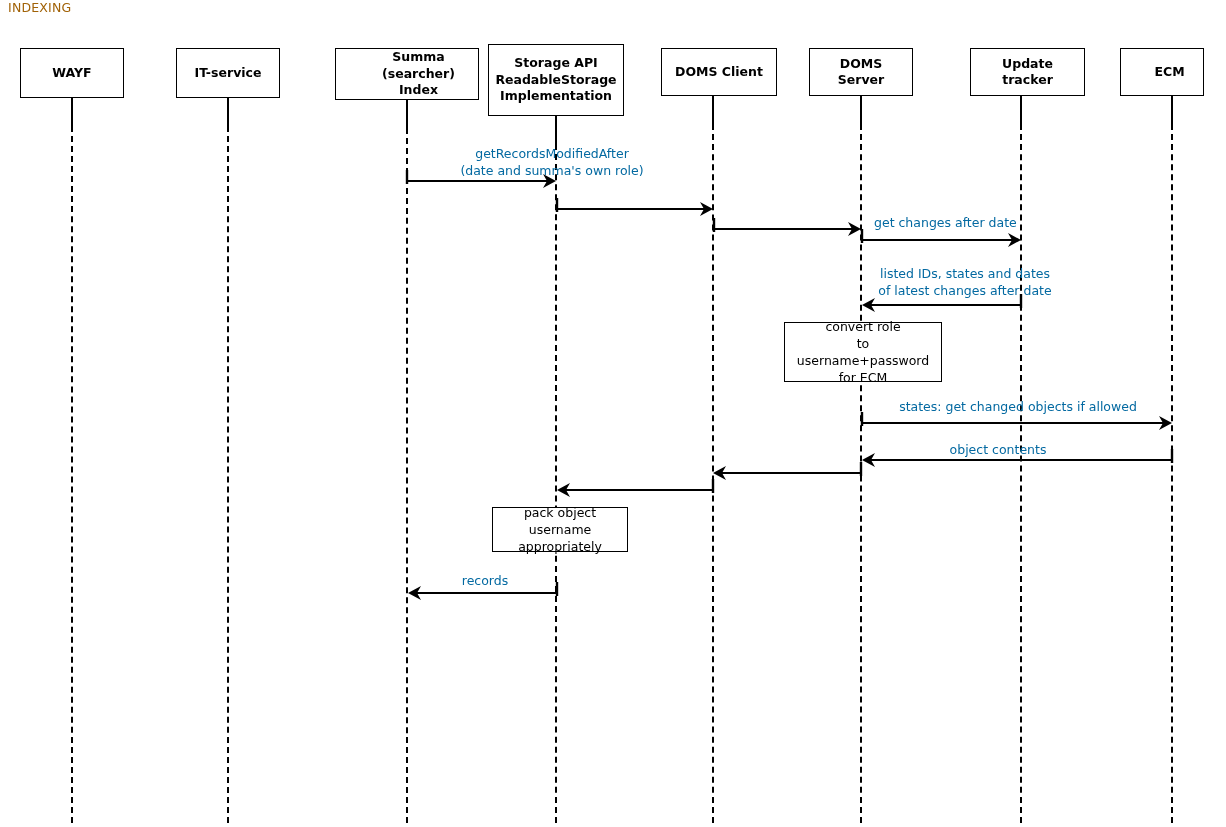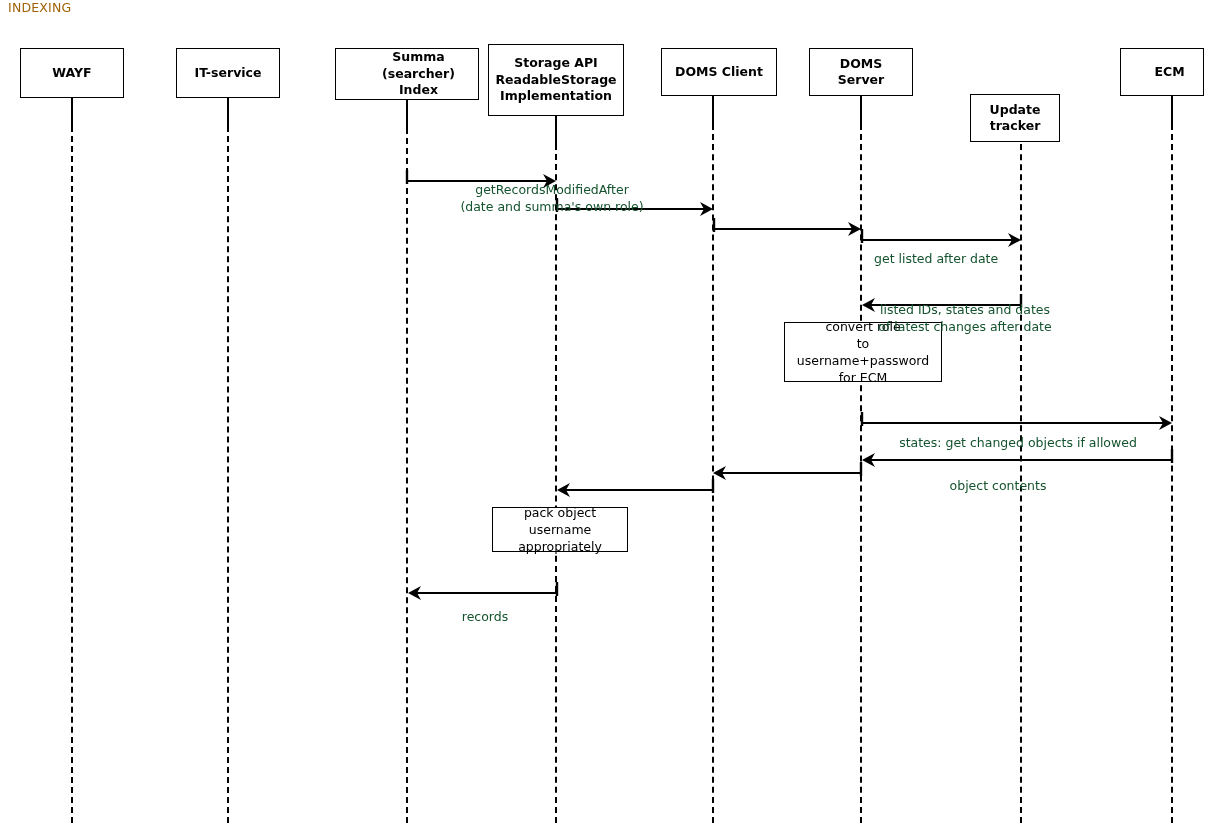--- a/index.html
+++ b/index.html
@@ -64,25 +64,24 @@
     font-size: 12.5px;
     line-height: 1.38;
     color: #000000;
     padding: 1px 6px;
     white-space: pre-line;
   }
   .msg-label {
     position: absolute;
     font-size: 12.5px;
     line-height: 1.34;
-    color: #14532d;
+    color: #0369a1;
     text-align: center;
     white-space: pre-line;
     pointer-events: none;
-    margin-top: 36px;
   }
   .arrow-svg {
     position: absolute;
     overflow: visible;
   }
 </style>
 </head>
 <body>
 
 <div id="canvas">
@@ -174,38 +173,38 @@
         <span style="white-space: pre-line;">Storage API
 ReadableStorage
 Implementation</span>
       </div>
       <div class="participant" style="left: 661px; top: 48px; width: 116px; height: 48px;">
         <span style="white-space: pre-line;">DOMS Client</span>
       </div>
       <div class="participant" style="left: 809px; top: 48px; width: 104px; height: 48px;">
         <span style="white-space: pre-line;">DOMS Server</span>
       </div>
-      <div class="participant" style="left: 970px; top: 48px; width: 90px; height: 48px; margin-top: 46px;">
+      <div class="participant" style="left: 970px; top: 48px; width: 115px; height: 48px;">
         <span style="white-space: pre-line;">Update tracker</span>
       </div>
       <div class="participant" style="left: 1120px; top: 48px; width: 84px; height: 48px; padding-left: 20px;">
         <span style="white-space: pre-line;">ECM</span>
       </div>
     </div>
   <div id="notes-layer">
       <div class="note" style="left: 784px; top: 322px; width: 158px; height: 60px;"><span style="white-space: pre-line;">convert role
 to username+password
 for ECM</span></div>
       <div class="note" style="left: 492px; top: 507px; width: 136px; height: 45px;"><span style="white-space: pre-line;">pack object username
 appropriately</span></div>
     </div>
   <div id="labels-layer">
       <div class="msg-label" style="left: 407px; top: 146px; width: 290px; text-align: center;">getRecordsModifiedAfter
 (date and summa's own role)</div>
-      <div class="msg-label" style="left: 874px; top: 215px; width: 220px; text-align: left;">get listed after date</div>
+      <div class="msg-label" style="left: 874px; top: 215px; width: 220px; text-align: left;">get changes after date</div>
       <div class="msg-label" style="left: 860px; top: 266px; width: 210px; text-align: center;">listed IDs, states and dates
 of latest changes after date</div>
       <div class="msg-label" style="left: 862px; top: 399px; width: 312px; text-align: center;">states: get changed objects if allowed</div>
       <div class="msg-label" style="left: 862px; top: 442px; width: 272px; text-align: center;">object contents</div>
       <div class="msg-label" style="left: 420px; top: 573px; width: 130px; text-align: center;">records</div>
     </div>
 
 </div>
 
 </body></html>

